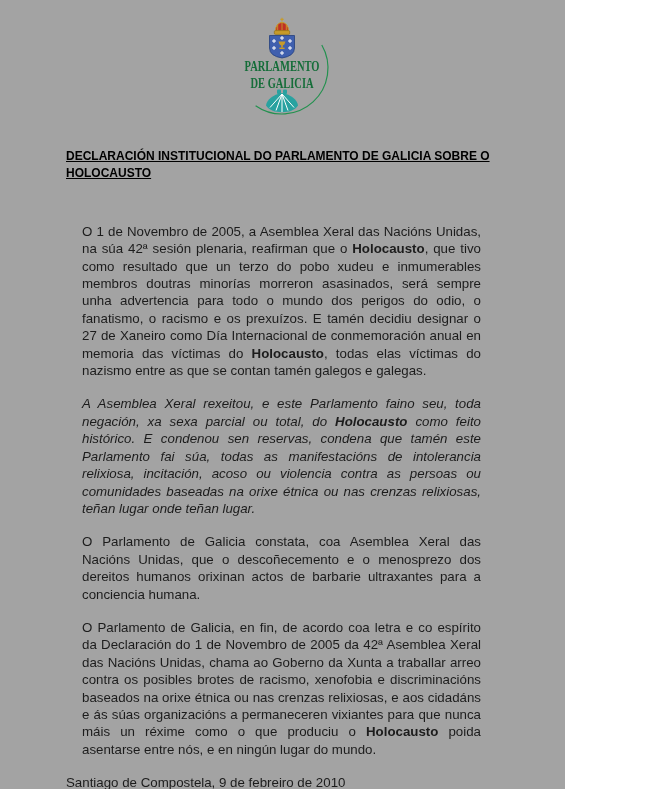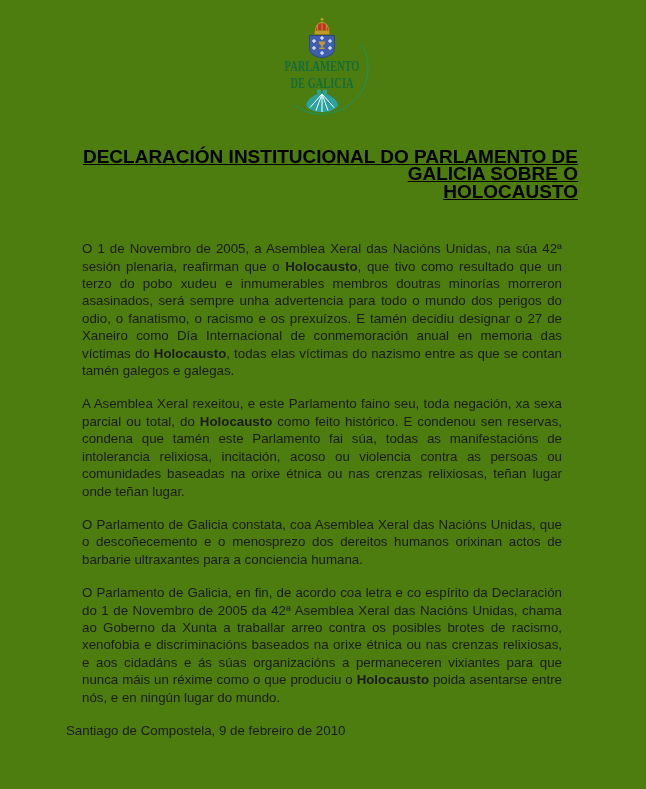--- a/index.html
+++ b/index.html
@@ -1,37 +1,37 @@
 <!DOCTYPE html>
 <html><head>
 <meta charset="utf-8">
 <style>
   html,body{margin:0;padding:0;}
   body{
     width:646px;height:789px;background:#ffffff;overflow:hidden;
     font-family:"Liberation Sans","DejaVu Sans",sans-serif;
     color:#1c1c1c;
   }
-  .page{box-sizing:border-box;width:646px;height:789px;padding:15px 68px 0 66px;background:#4d7c0f;}
+  .page{box-sizing:border-box;width:565px;height:789px;padding:15px 68px 0 66px;background:#a3a3a3;}
   .logo-wrap{height:105px;}
   .logo-wrap svg{display:block;margin:0 auto;}
   .logo-serif{font-family:"Liberation Serif","DejaVu Serif",serif;}
   h1.title{
     margin:28px 0 40px;
-    font-size:19px;line-height:17.4px;font-weight:bold;color:#000;
-    text-align:right;
+    font-size:12px;line-height:17.4px;font-weight:bold;color:#000;
+    text-align:left;
   }
   h1.title .tline{display:block;text-decoration:underline;}
   p.para{
     margin:16px;font-size:13.3px;line-height:17.4px;
     text-align:justify;
   }
   p.para .b{font-weight:bold;}
   .p1{margin-bottom:16px;}
-  .p2{margin-bottom:19px;}
+  .p2{margin-bottom:19px;font-style:italic;}
   .p3{margin-bottom:23px;}
   .p4{margin-bottom:28px;}
   .dateline{
     font-size:13.3px;line-height:17.4px;text-align:left;color:#1c1c1c;
   }
 </style>
 </head>
 <body>
 
 <div class="page">

